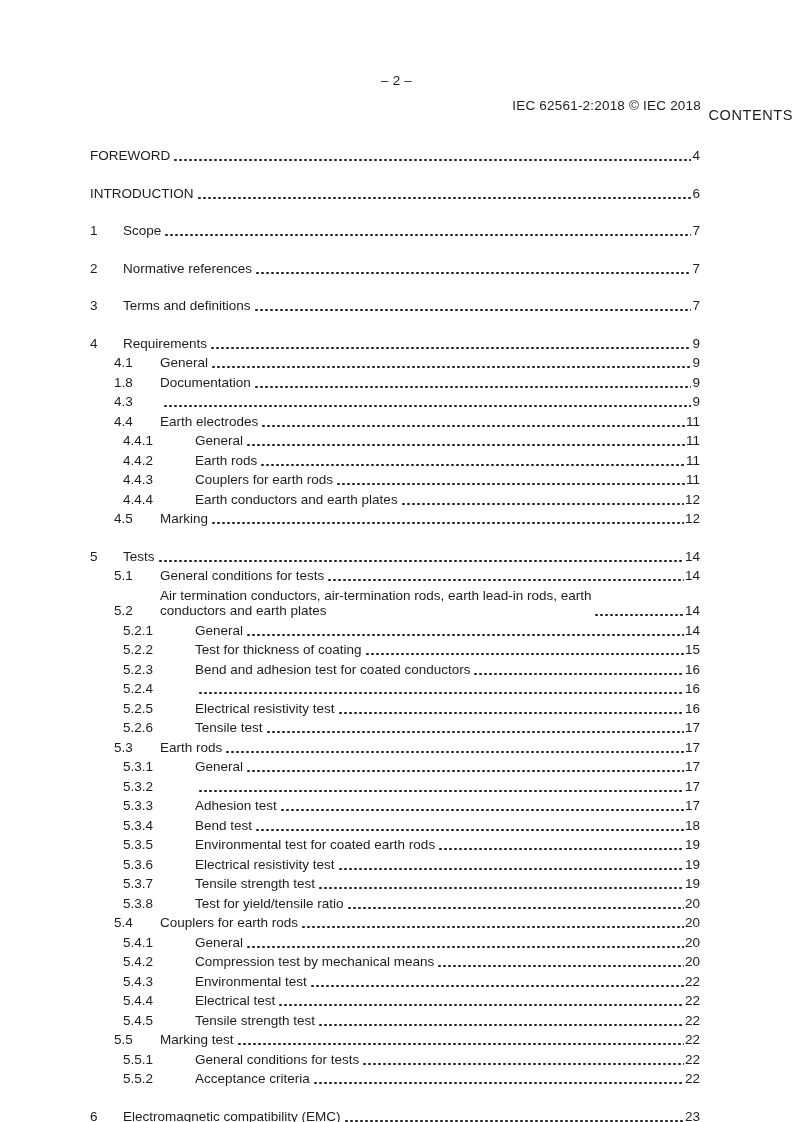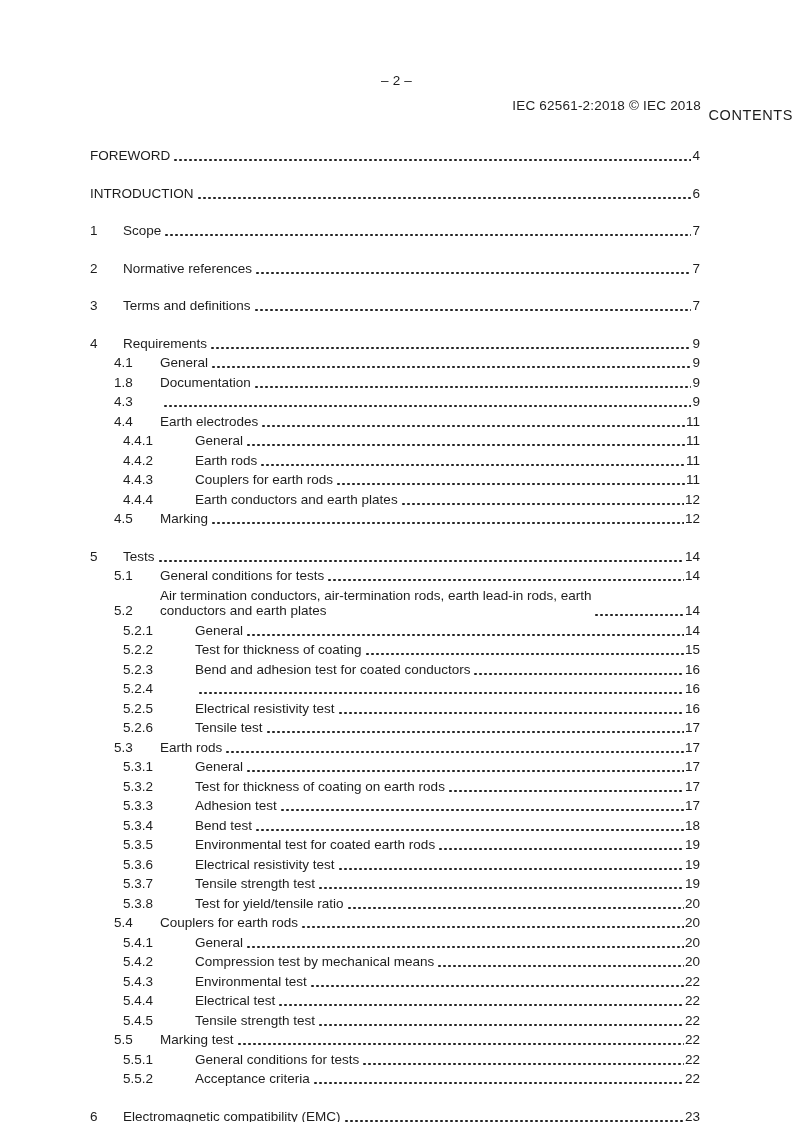--- a/index.html
+++ b/index.html
@@ -250,21 +250,20 @@
       <span class="pagenum">17</span>
     </div>
       <div class="toc-entry lvl3">
       <span class="num">5.3.1</span>
       <span class="title">General</span>
       <span class="dots"></span>
       <span class="pagenum">17</span>
     </div>
       <div class="toc-entry lvl3">
       <span class="num">5.3.2</span>
-      <span class="title">Test for thickness of coating on earth rods</span>
       <span class="dots"></span>
       <span class="pagenum">17</span>
     </div>
       <div class="toc-entry lvl3">
       <span class="num">5.3.3</span>
       <span class="title">Adhesion test</span>
       <span class="dots"></span>
       <span class="pagenum">17</span>
     </div>
       <div class="toc-entry lvl3">

